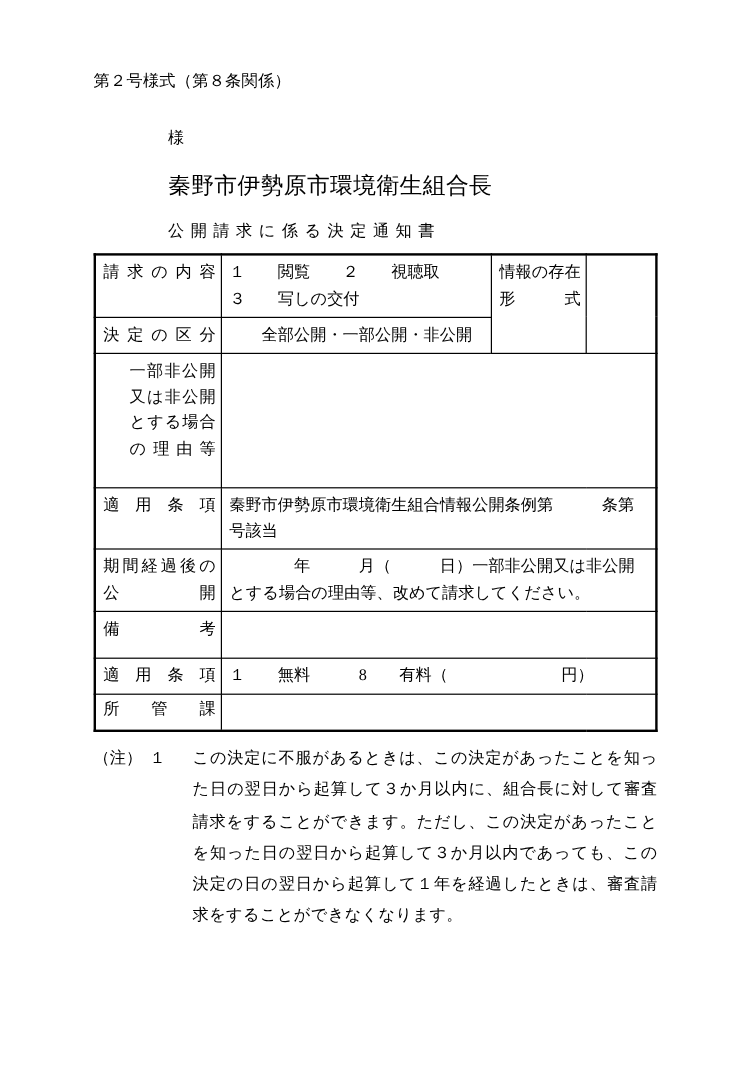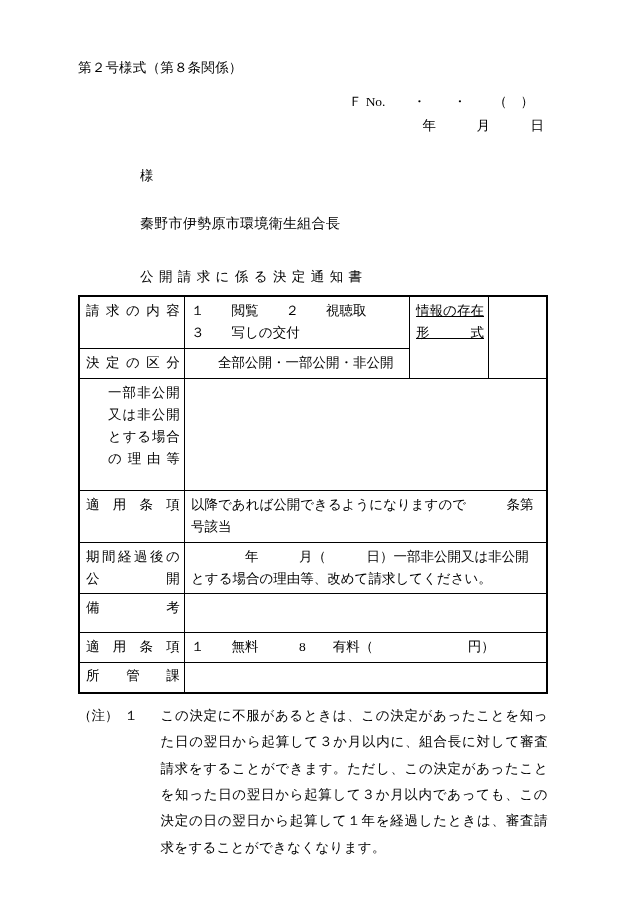--- a/index.html
+++ b/index.html
@@ -49,27 +49,27 @@
     padding-right: 4px;
     white-space: pre;
   }
 
   .addressee {
     margin-top: 30px;
     padding-left: 62px;
     font-size: 13.5px;
   }
   .issuer {
-    margin-top: 30px;
+    margin-top: 18px;
     padding-left: 62px;
-    font-size: 14px;
+    font-size: 19px;
     letter-spacing: 0.3px;
   }
   .doc-title {
-    margin-top: 35px;
+    margin-top: 16px;
     padding-left: 62px;
     font-size: 13.5px;
     letter-spacing: 5.4px;
   }
 
   
   .body-para {
     margin-top: 30px;
     font-size: 13.5px;
     line-height: 1.95;
@@ -108,21 +108,20 @@
     vertical-align: top;
     padding-left: 28px;
   }
   .cell-content { white-space: pre-wrap; }
   .col-info-label {
     width: 68px;
     text-align: justify;
     text-justify: inter-character;
     text-align-last: justify;
     vertical-align: middle;
-    text-decoration: underline;
   }
   .col-info-value { width: 47px; }
   .row-reason td { height: 104px; }
   .row-biko td { height: 31px; }
   .row-shokan td { height: 20px; font-family: Liberation Mono, monospace; }
   .center-mid { vertical-align: middle; }
 
   
   .notes {
     margin-top: 9px;
@@ -145,24 +144,20 @@
   }
 </style>
 </head>
 <body>
 
 <div class="page">
   <div class="inner">
 
     <div class="form-no">第２号様式（第８条関係）</div>
 
-    <div class="right-block">
-      <span class="fno-line">Ｆ No.　　・　　・　　（　）</span>
-      <span class="date-line-top">年　　　月　　　日</span>
-    </div>
 
     <div class="addressee">様</div>
 
     <div class="issuer">秦野市伊勢原市環境衛生組合長</div>
 
     <div class="doc-title">公開請求に係る決定通知書</div>
 
 
     <table class="form">
       <tbody>
@@ -175,21 +170,21 @@
         <tr>
           <td class="lbl center-mid">決定の区分</td>
           <td class="cell-content">　　全部公開・一部公開・非公開</td>
         </tr>
         <tr class="row-reason">
           <td class="lbl tall">一部非公開又は非公開とする場合の理由等</td>
           <td colspan="3" class="cell-content"></td>
         </tr>
         <tr>
           <td class="lbl center-mid">適用条項</td>
-          <td colspan="3" class="cell-content">以降であれば公開できるようになりますので　　　条第　　　号該当</td>
+          <td colspan="3" class="cell-content">秦野市伊勢原市環境衛生組合情報公開条例第　　　条第　　　号該当</td>
         </tr>
         <tr>
           <td class="lbl center-mid">期間経過後の公開</td>
           <td colspan="3" class="cell-content">　　　　年　　　月（　　　日）一部非公開又は非公開とする場合の理由等、改めて請求してください。</td>
         </tr>
         <tr class="row-biko">
           <td class="lbl center-mid">備考</td>
           <td colspan="3" class="cell-content"></td>
         </tr>
         <tr>

